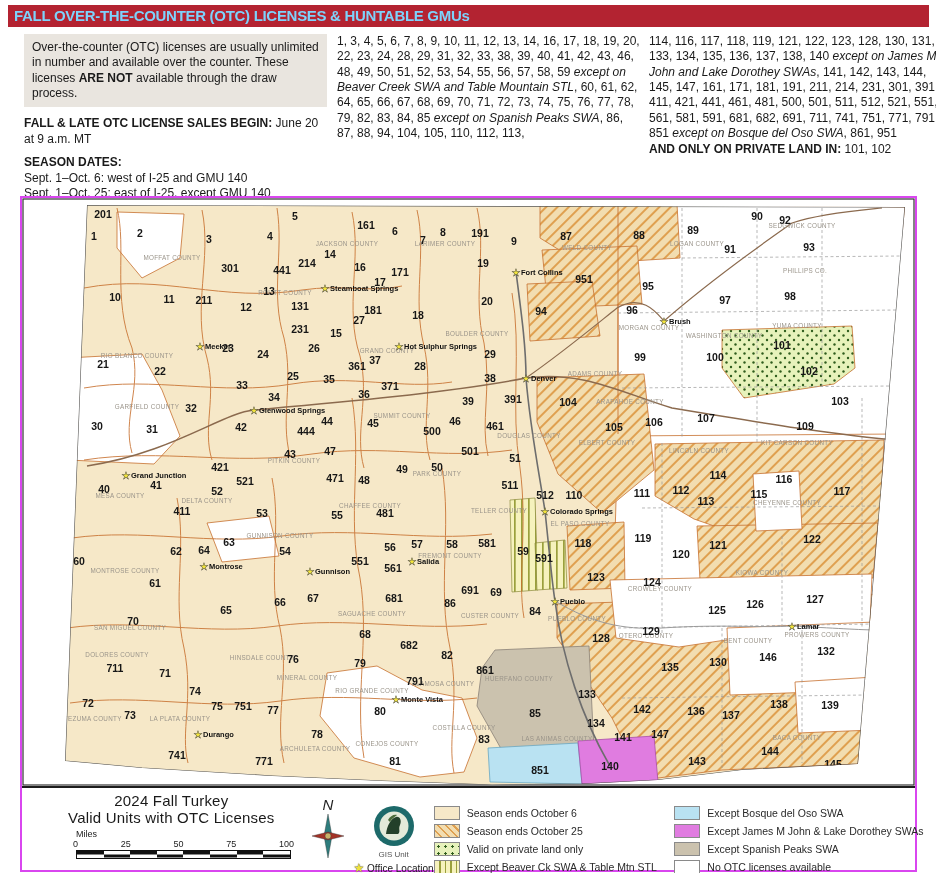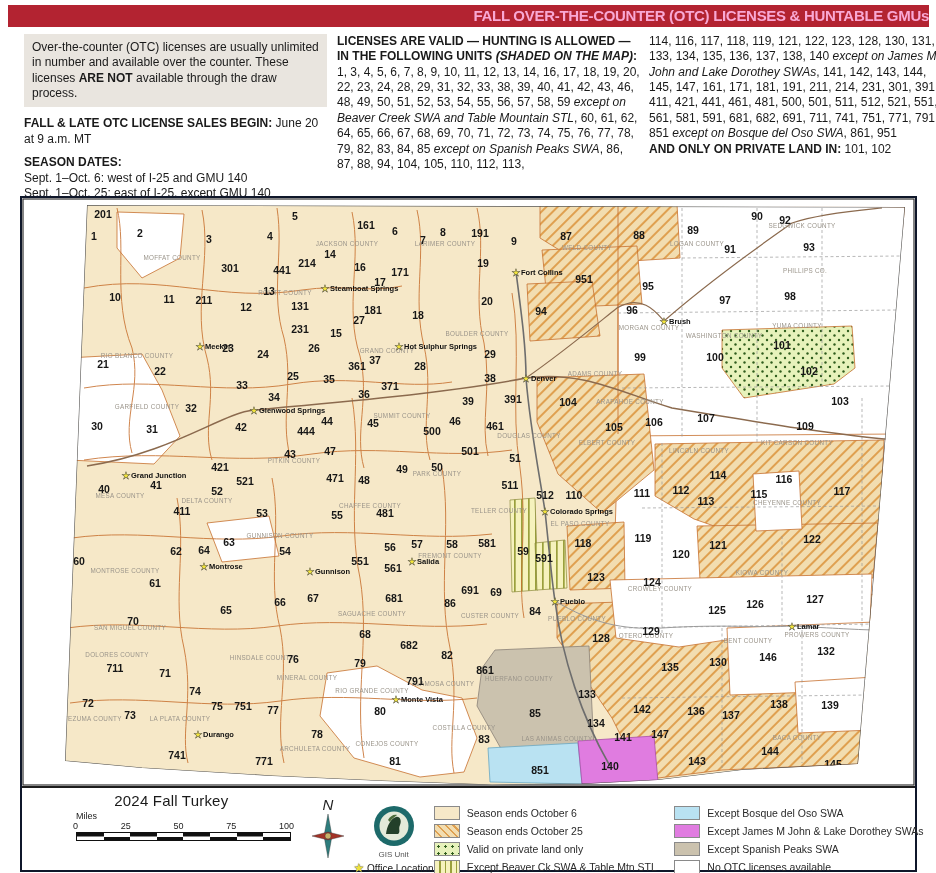--- a/index.html
+++ b/index.html
@@ -1,34 +1,34 @@
 <!DOCTYPE html>
 <html><head>
 <meta charset="utf-8">
 <style>
   html,body{margin:0;padding:0;background:#fff;}
   .page{position:relative;width:936px;height:873px;background:#fff;font-family:"Liberation Sans",sans-serif;color:#1a1a1a;overflow:hidden;}
   
-  .hdr{position:absolute;left:8px;right:7px;top:5px;height:22px;background:#b32331;color:#f9a8d4;
-       font-weight:bold;font-size:15px;letter-spacing:-0.3px;line-height:22px;padding-left:6px;text-align:right;}
+  .hdr{position:absolute;left:8px;right:7px;top:5px;height:22px;background:#b32331;color:#7dd3fc;
+       font-weight:bold;font-size:15px;letter-spacing:-0.3px;line-height:22px;padding-left:6px;}
   
   .cols{position:absolute;left:24px;top:34px;width:922px;height:158px;font-size:12px;line-height:1.28;}
   .col-left{position:absolute;left:0;top:0;width:303px;}
   .col-mid{position:absolute;left:313px;top:0;width:303px;}
   .col-right{position:absolute;left:625px;top:0;width:297px;}
   .intro-box{background:#e9e5df;padding:6px 8px;margin-bottom:9px;}
   .info-line{margin-top:8px;}
   .info-line b{font-weight:bold;}
   .season-vals{display:inline-block;vertical-align:top;}
   .b{font-weight:bold;}
   .i{font-style:italic;}
   .bi{font-weight:bold;font-style:italic;}
   .valid-head{font-weight:bold;}
   
-  .map-panel{position:absolute;left:20px;top:196px;width:893px;height:672px;border:2px solid #0f172a;background:#fff;}
+  .map-panel{position:absolute;left:20px;top:196px;width:893px;height:672px;border:2px solid #d946ef;background:#fff;}
   .map-area{position:relative;width:893px;height:588px;border-bottom:2px solid #1c1c1c;background:#fff;}
   svg text{font-family:"Liberation Sans",sans-serif;}
   .unit-label{font-size:10.5px;font-weight:bold;fill:#161616;text-anchor:middle;}
   .county-label{font-size:6.3px;fill:#9a948a;text-anchor:middle;letter-spacing:.3px;}
   .city-label{font-size:7.5px;font-weight:bold;fill:#101010;}
   .city-star{font-size:10px;fill:#f2e43a;stroke:#444;stroke-width:.45;text-anchor:middle;}
   
   .legend{position:relative;width:893px;height:80px;background:#fff;display:flex;align-items:stretch;}
   .lg-left{width:300px;padding:4px 0 0 14px;}
   .lg-title{font-weight:normal;font-size:15px;text-align:center;line-height:1.15;letter-spacing:.2px;}
@@ -66,21 +66,20 @@
   </div>
 
   <div class="cols">
     <div class="col-left">
       <div class="intro-box"><span id="intro-rich"><span>Over-the-counter (OTC) licenses are usually unlimited in number and available over the counter. These licenses </span><span class="b">ARE NOT</span><span> available through the draw process.</span></span></div>
       <div class="info-line"><b>FALL &amp; LATE OTC LICENSE SALES BEGIN:</b><span> June 20 at 9 a.m. MT</span></div>
       <div class="info-line"><b>SEASON DATES:</b><span class="season-vals"><span> Sept. 1–Oct. 6: west of I-25 and GMU 140</span><br><span>Sept. 1–Oct. 25: east of I-25, except GMU 140</span></span></div>
       <div class="info-line"><b>SALES AGENTS ONLY:</b><span> Use code T-E-000-U2-R</span></div>
     </div>
     <div class="col-mid">
-      <div class="valid-head" id="valid-head-rich"><span class="b">LICENSES ARE VALID — HUNTING IS ALLOWED — IN THE FOLLOWING UNITS </span><span class="bi">(SHADED ON THE MAP)</span><span class="b">:</span></div>
       <div id="valid-mid-rich"><span>1, 3, 4, 5, 6, 7, 8, 9, 10, 11, 12, 13, 14, 16, 17, 18, 19, 20, 22, 23, 24, 28, 29, 31, 32, 33, 38, 39, 40, 41, 42, 43, 46, 48, 49, 50, 51, 52, 53, 54, 55, 56, 57, 58, 59 </span><span class="i">except on Beaver Creek SWA and Table Mountain STL</span><span>, 60, 61, 62, 64, 65, 66, 67, 68, 69, 70, 71, 72, 73, 74, 75, 76, 77, 78, 79, 82, 83, 84, 85 </span><span class="i">except on Spanish Peaks SWA</span><span>, 86, 87, 88, 94, 104, 105, 110, 112, 113,</span></div>
     </div>
     <div class="col-right">
       <div id="valid-right-rich"><span>114, 116, 117, 118, 119, 121, 122, 123, 128, 130, 131, 133, 134, 135, 136, 137, 138, 140 </span><span class="i">except on James M. John and Lake Dorothey SWAs</span><span>, 141, 142, 143, 144, 145, 147, 161, 171, 181, 191, 211, 214, 231, 301, 391, 411, 421, 441, 461, 481, 500, 501, 511, 512, 521, 551, 561, 581, 591, 681, 682, 691, 711, 741, 751, 771, 791, 851 </span><span class="i">except on Bosque del Oso SWA</span><span>, 861, 951</span><br><span class="b">AND ONLY ON PRIVATE LAND IN:</span><span> 101, 102</span></div>
     </div>
   </div>
 
   <div class="map-panel">
     <div class="map-area">
       <svg id="map-svg" width="893" height="588" viewBox="0 0 893 588">
@@ -466,20 +465,21 @@
               <text x="775" y="431" class="city-label">Lamar</text>
             </g>
         </g>
       </svg>
     </div>
 
     <div class="legend">
       <div class="lg-left">
         <div class="lg-title">
           <div>2024 Fall Turkey</div>
+          <div>Valid Units with OTC Licenses</div>
         </div>
         <div class="scale-wrap">
           <div class="scale-miles">Miles</div>
           <div class="scale-ticks" id="scale-ticks">
               <span>0</span>
               <span>25</span>
               <span>50</span>
               <span>75</span>
               <span>100</span>
             </div>

